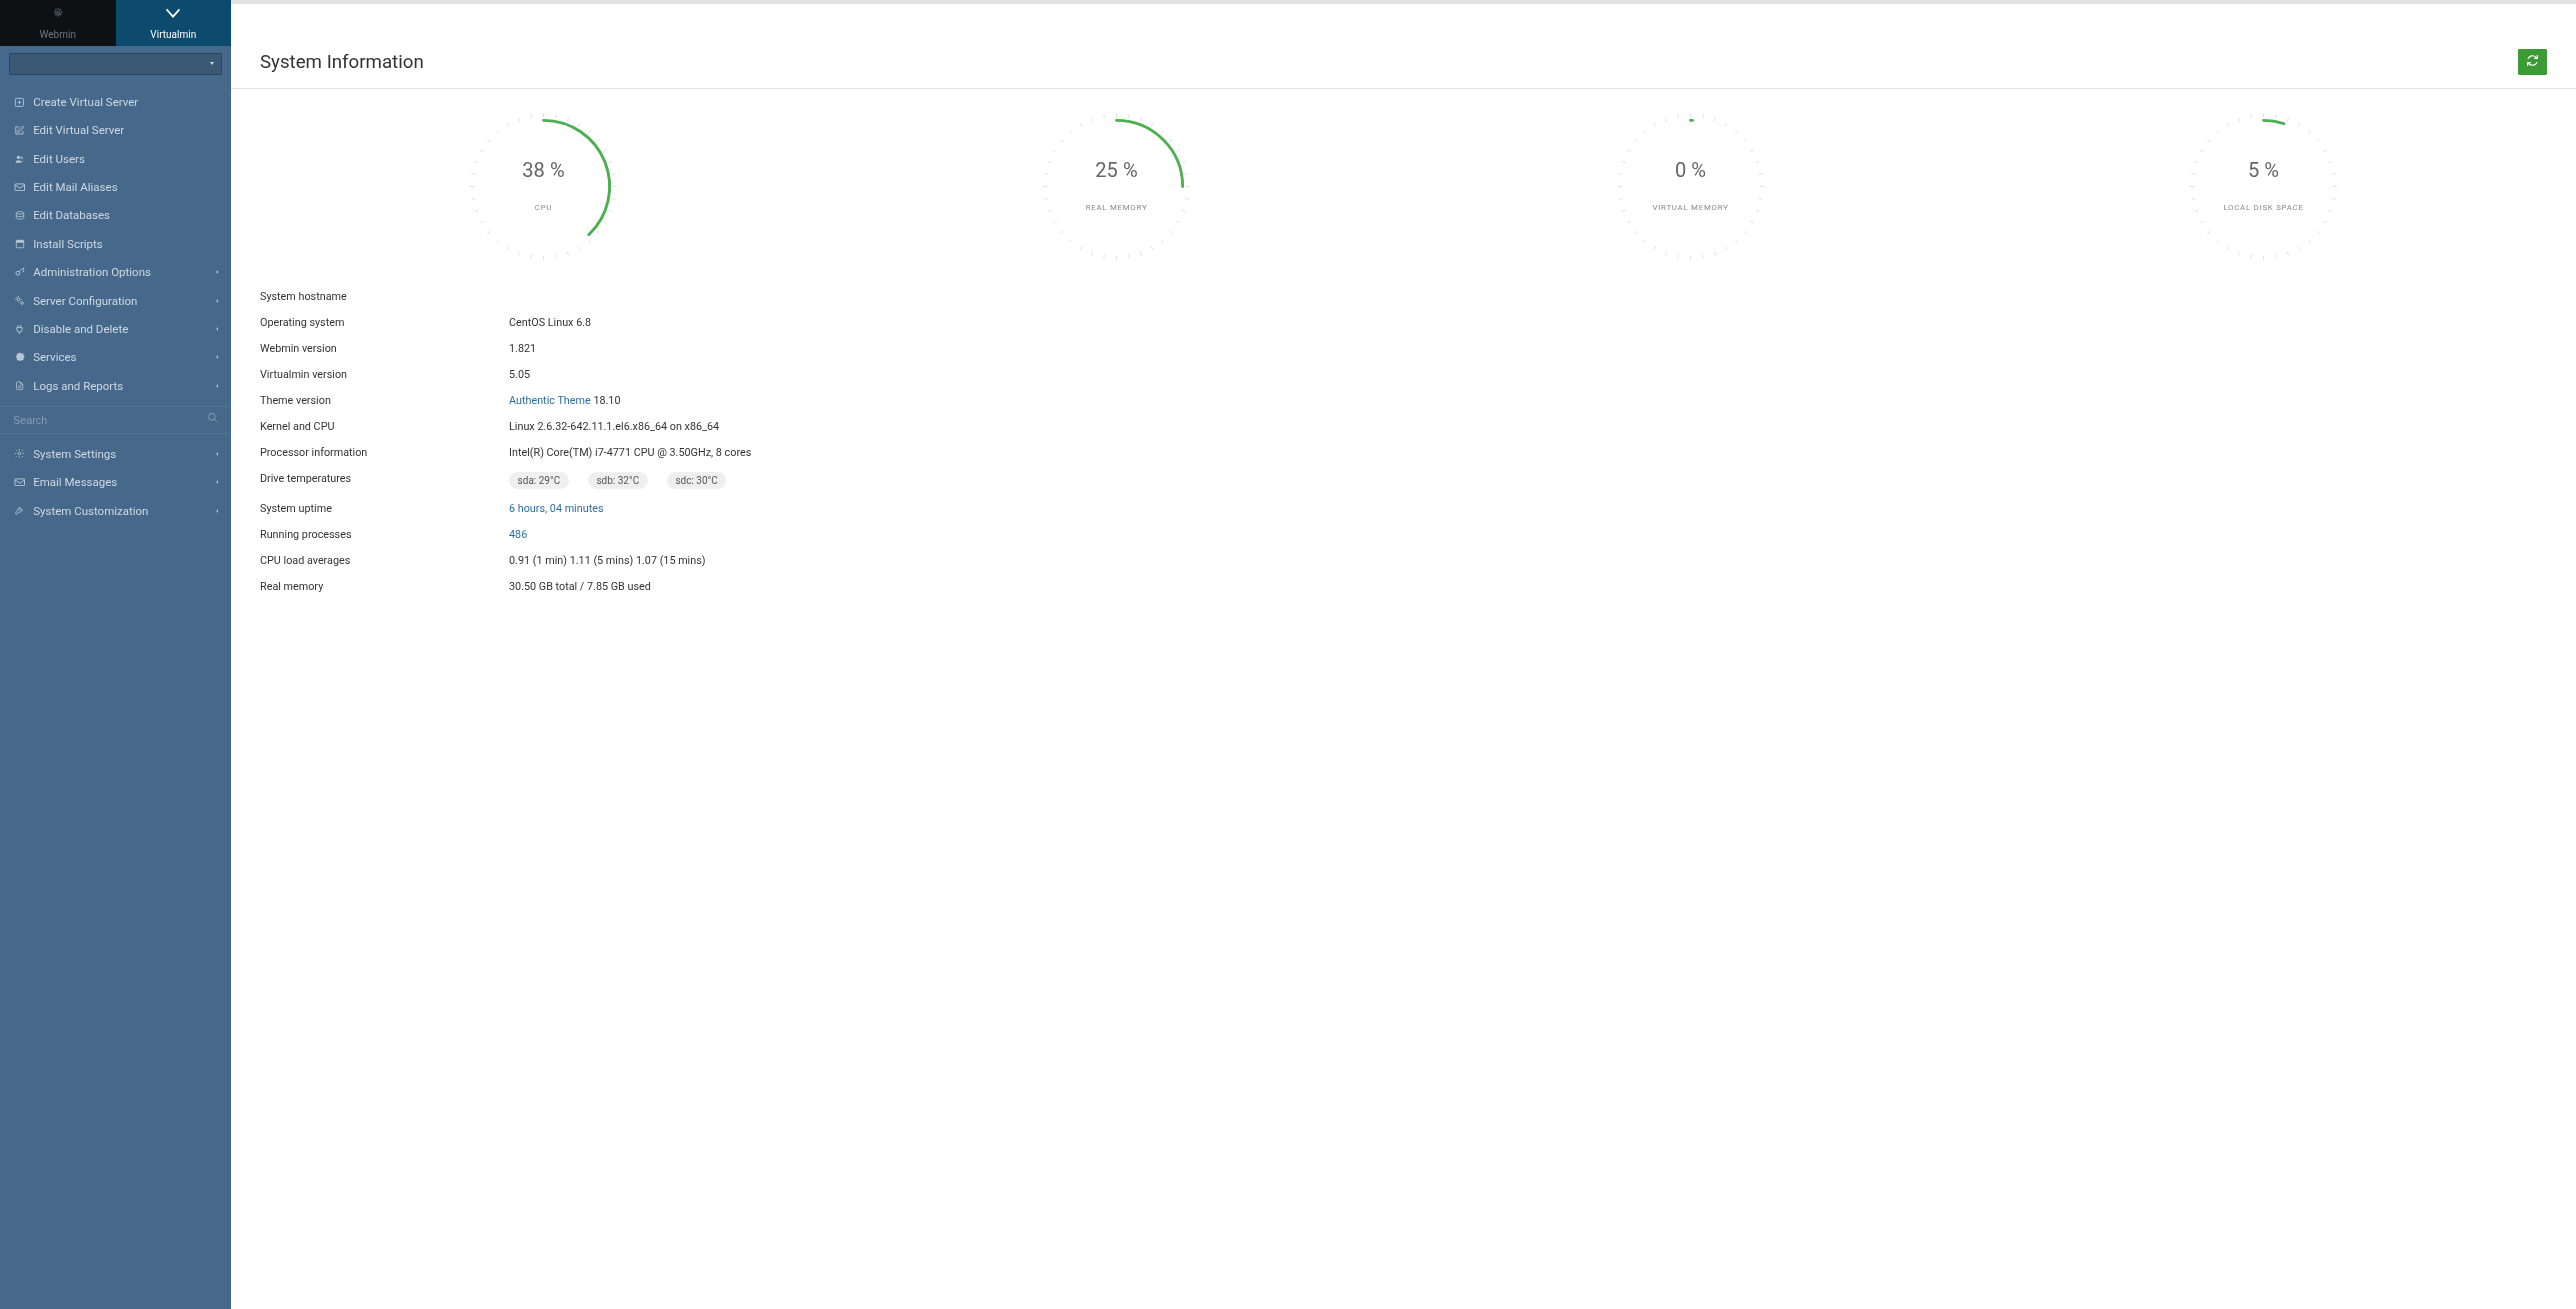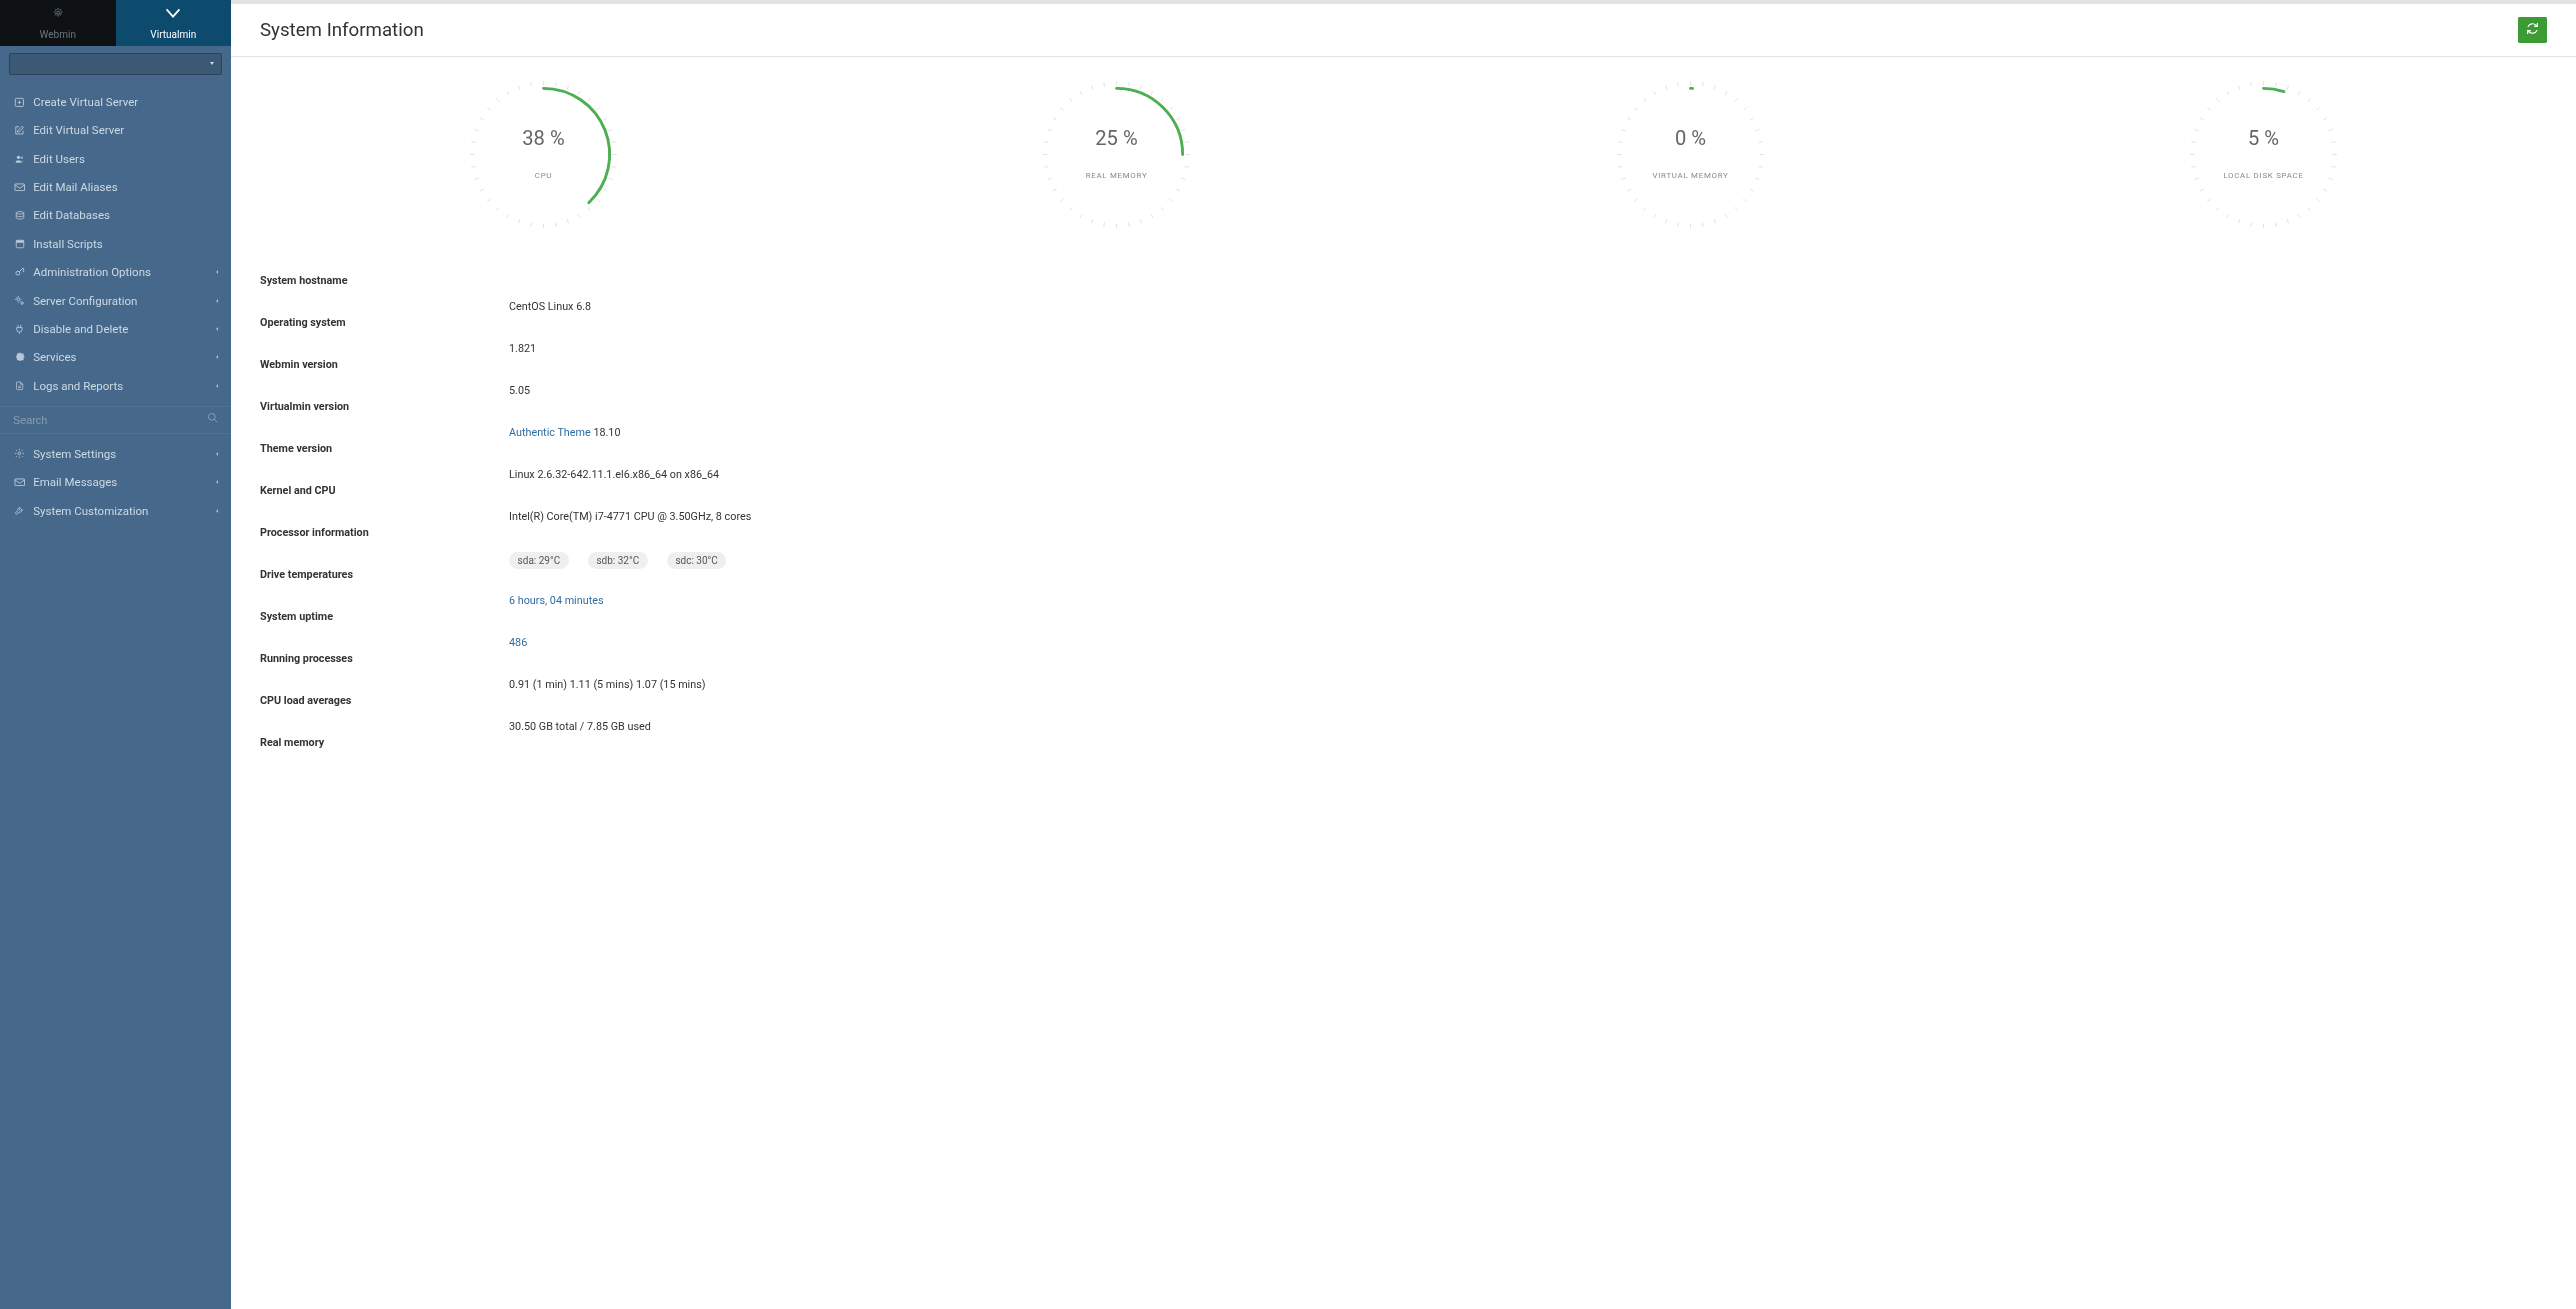--- a/index.html
+++ b/index.html
@@ -120,20 +120,21 @@
 }
 .topbar-strip {
   height: 4.3px;
   background: #e3e3e3;
 }
 .header {
   display: flex;
   align-items: center;
   padding: 13px 29px 13px 29px;
   border-bottom: 0.7px solid #e3e3e3;
+  margin-top: 32px;
 }
 .header h1 {
   font-size: 18.7px;
   font-weight: 400;
   color: #333;
 }
 .refresh-btn {
   margin-left: auto;
   width: 29px;
   height: 26px;
@@ -176,23 +177,22 @@
 .info {
   padding: 7.2px 29px 29px 29px;
 }
 .info-row {
   display: flex;
   padding: 6.5px 0;
   font-size: 10.8px;
 }
 .info-row .k {
   width: 249px;
-  font-weight: 700;
+  font-weight: 400;
   color: #333;
-  margin-top: 16px;
 }
 .info-row .v { color: #333; }
 .info-row .v .link { color: #2e6da4; }
 .info-row .v .after { color: #333; }
 .badges { display: flex; gap: 19px; }
 .badge {
   background: #efefef;
   border-radius: 8.6px;
   padding: 2.9px 8.6px;
   font-size: 10px;

